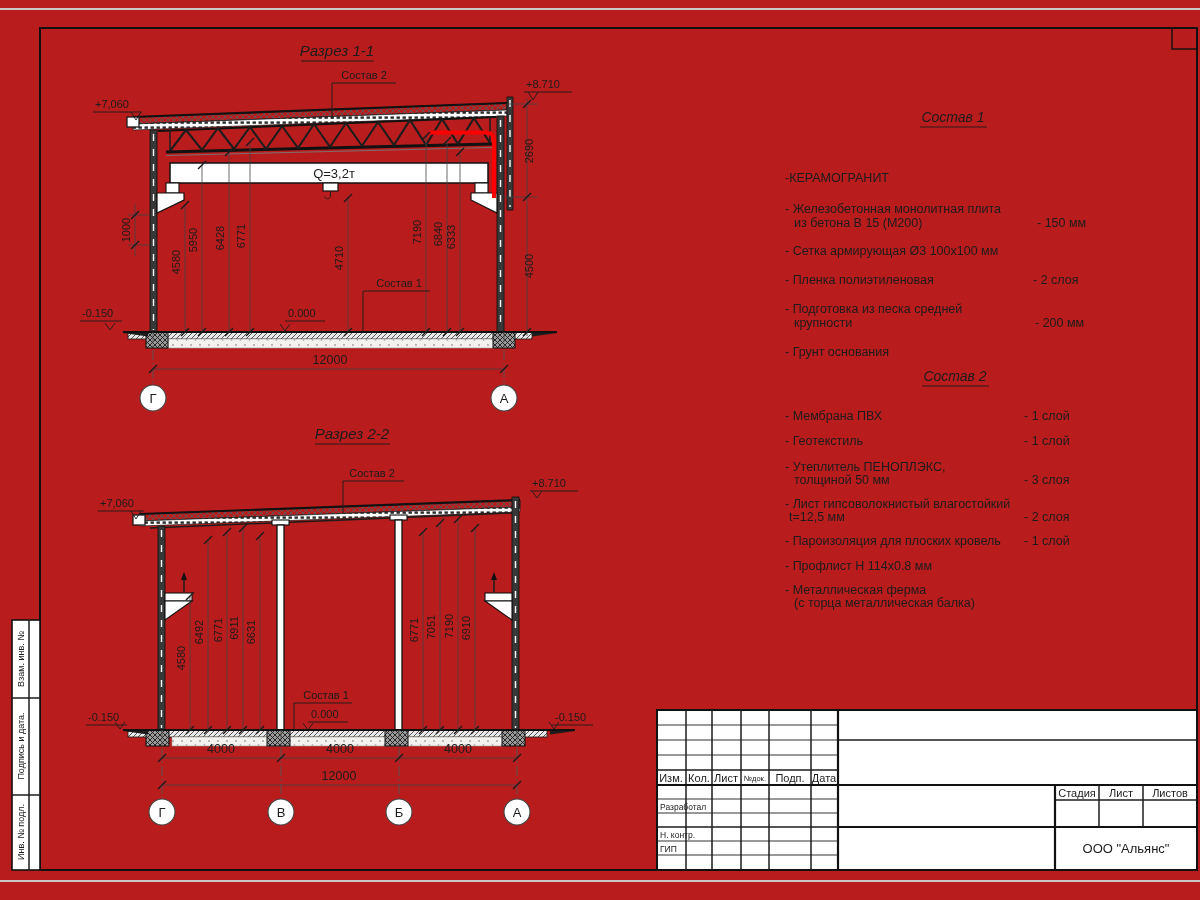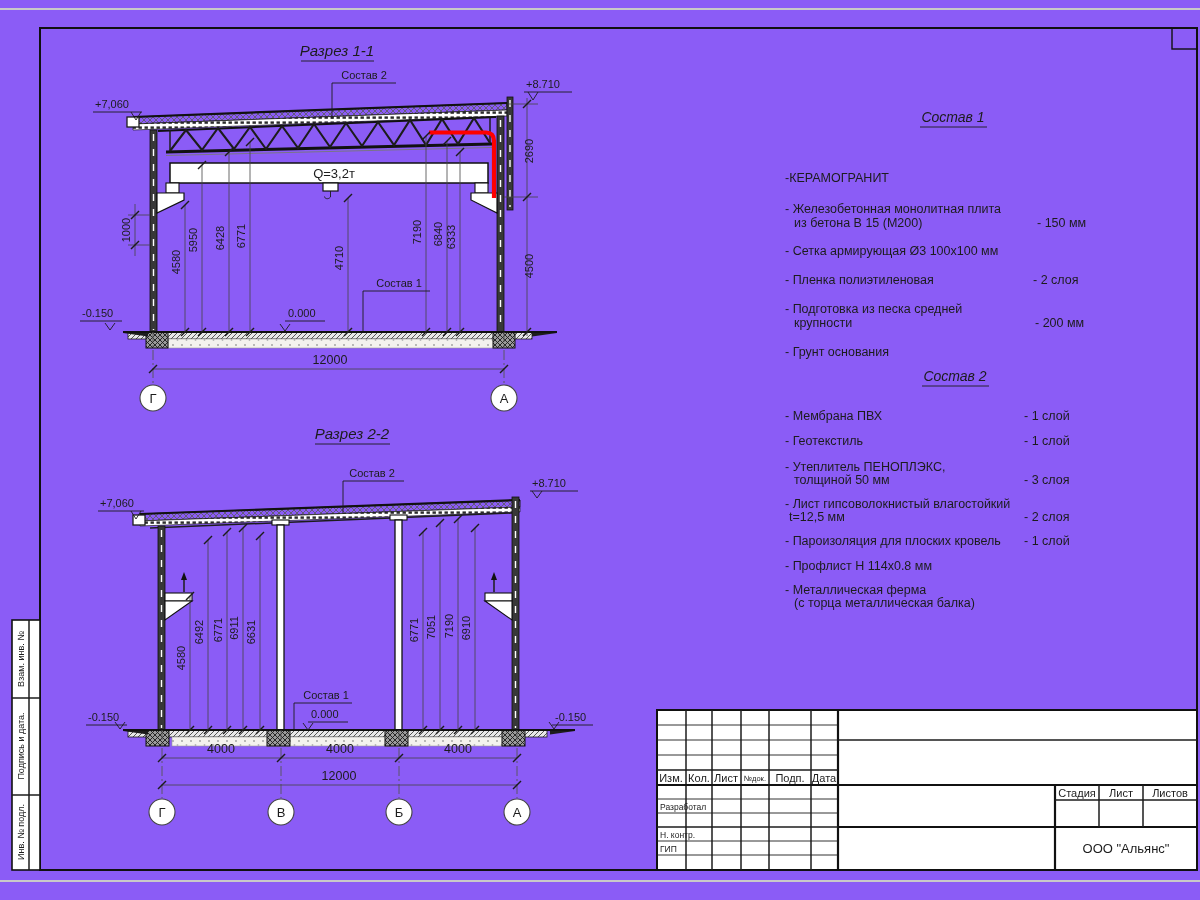--- a/index.html
+++ b/index.html
@@ -1,16 +1,16 @@
 <!DOCTYPE html>
 <html><head>
 <meta charset="utf-8">
 <style>
   html,body{margin:0;padding:0;background:#ffffff;}
-  .page{position:relative;width:1200px;height:900px;background:#8b5cf6;overflow:hidden;
+  .page{position:relative;width:1200px;height:900px;background:#b91c1c;overflow:hidden;
         font-family:"Liberation Sans", sans-serif;}
   svg{position:absolute;left:0;top:0;}
   svg text{font-family:"Liberation Sans", sans-serif;fill:#1c1c1c;}
   .fs15i{font-size:15px;font-style:italic;}
   .fs14i{font-size:14px;font-style:italic;}
   .fs12{font-size:12.5px;}
   .fs11{font-size:11px;}
   .fs13{font-size:13px;}
   .fs9{font-size:9px;}
   .fs8{font-size:8.5px;}

